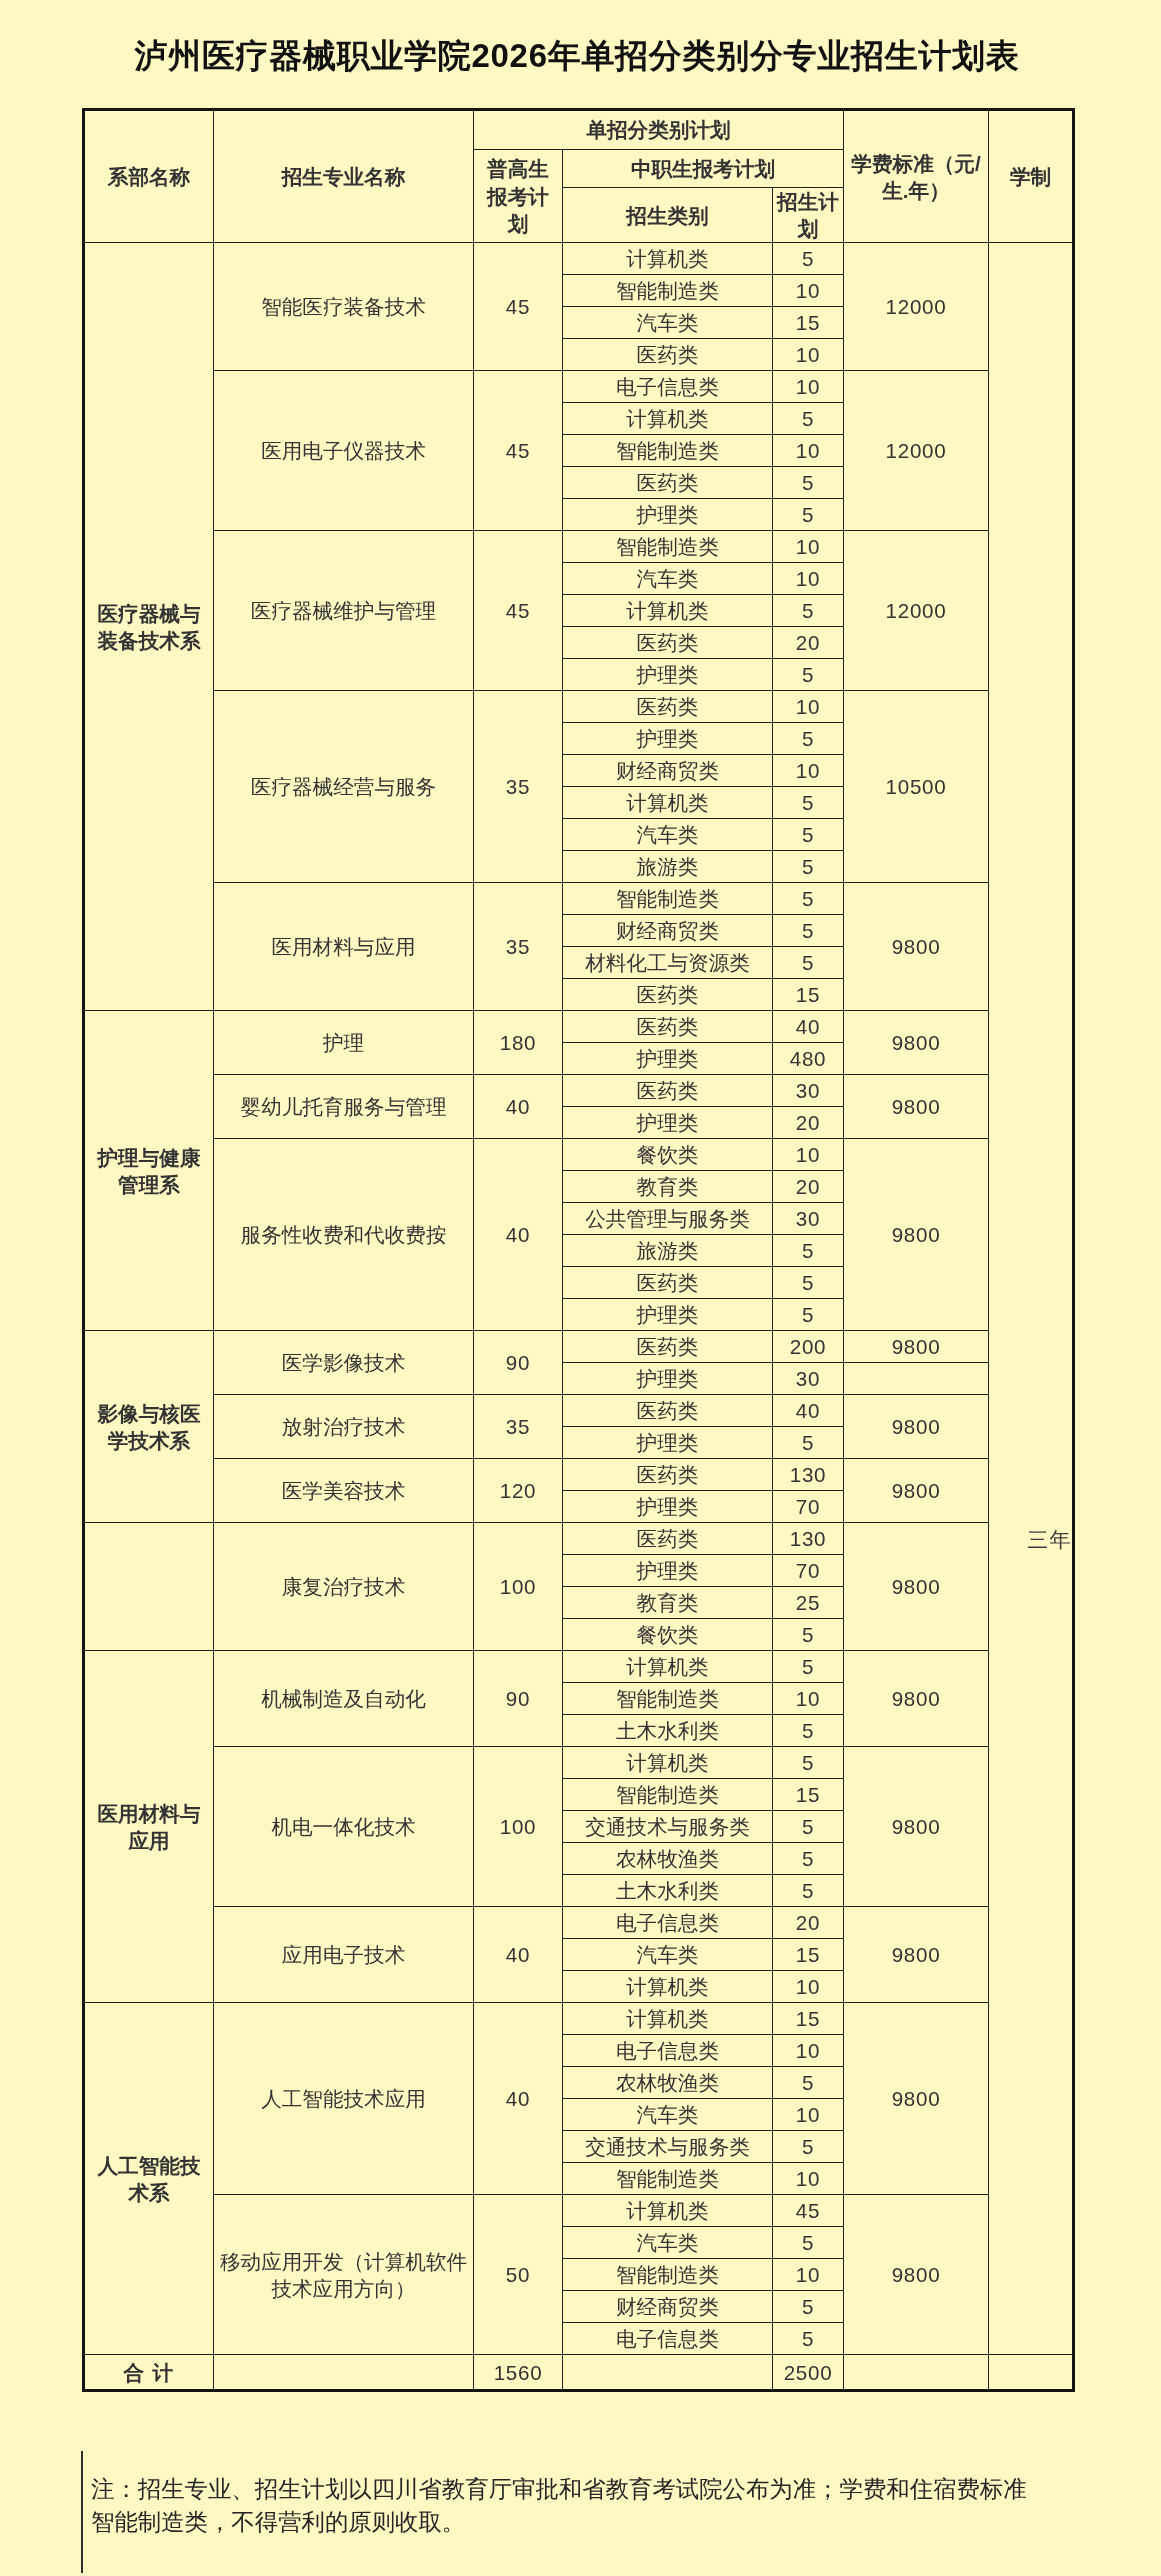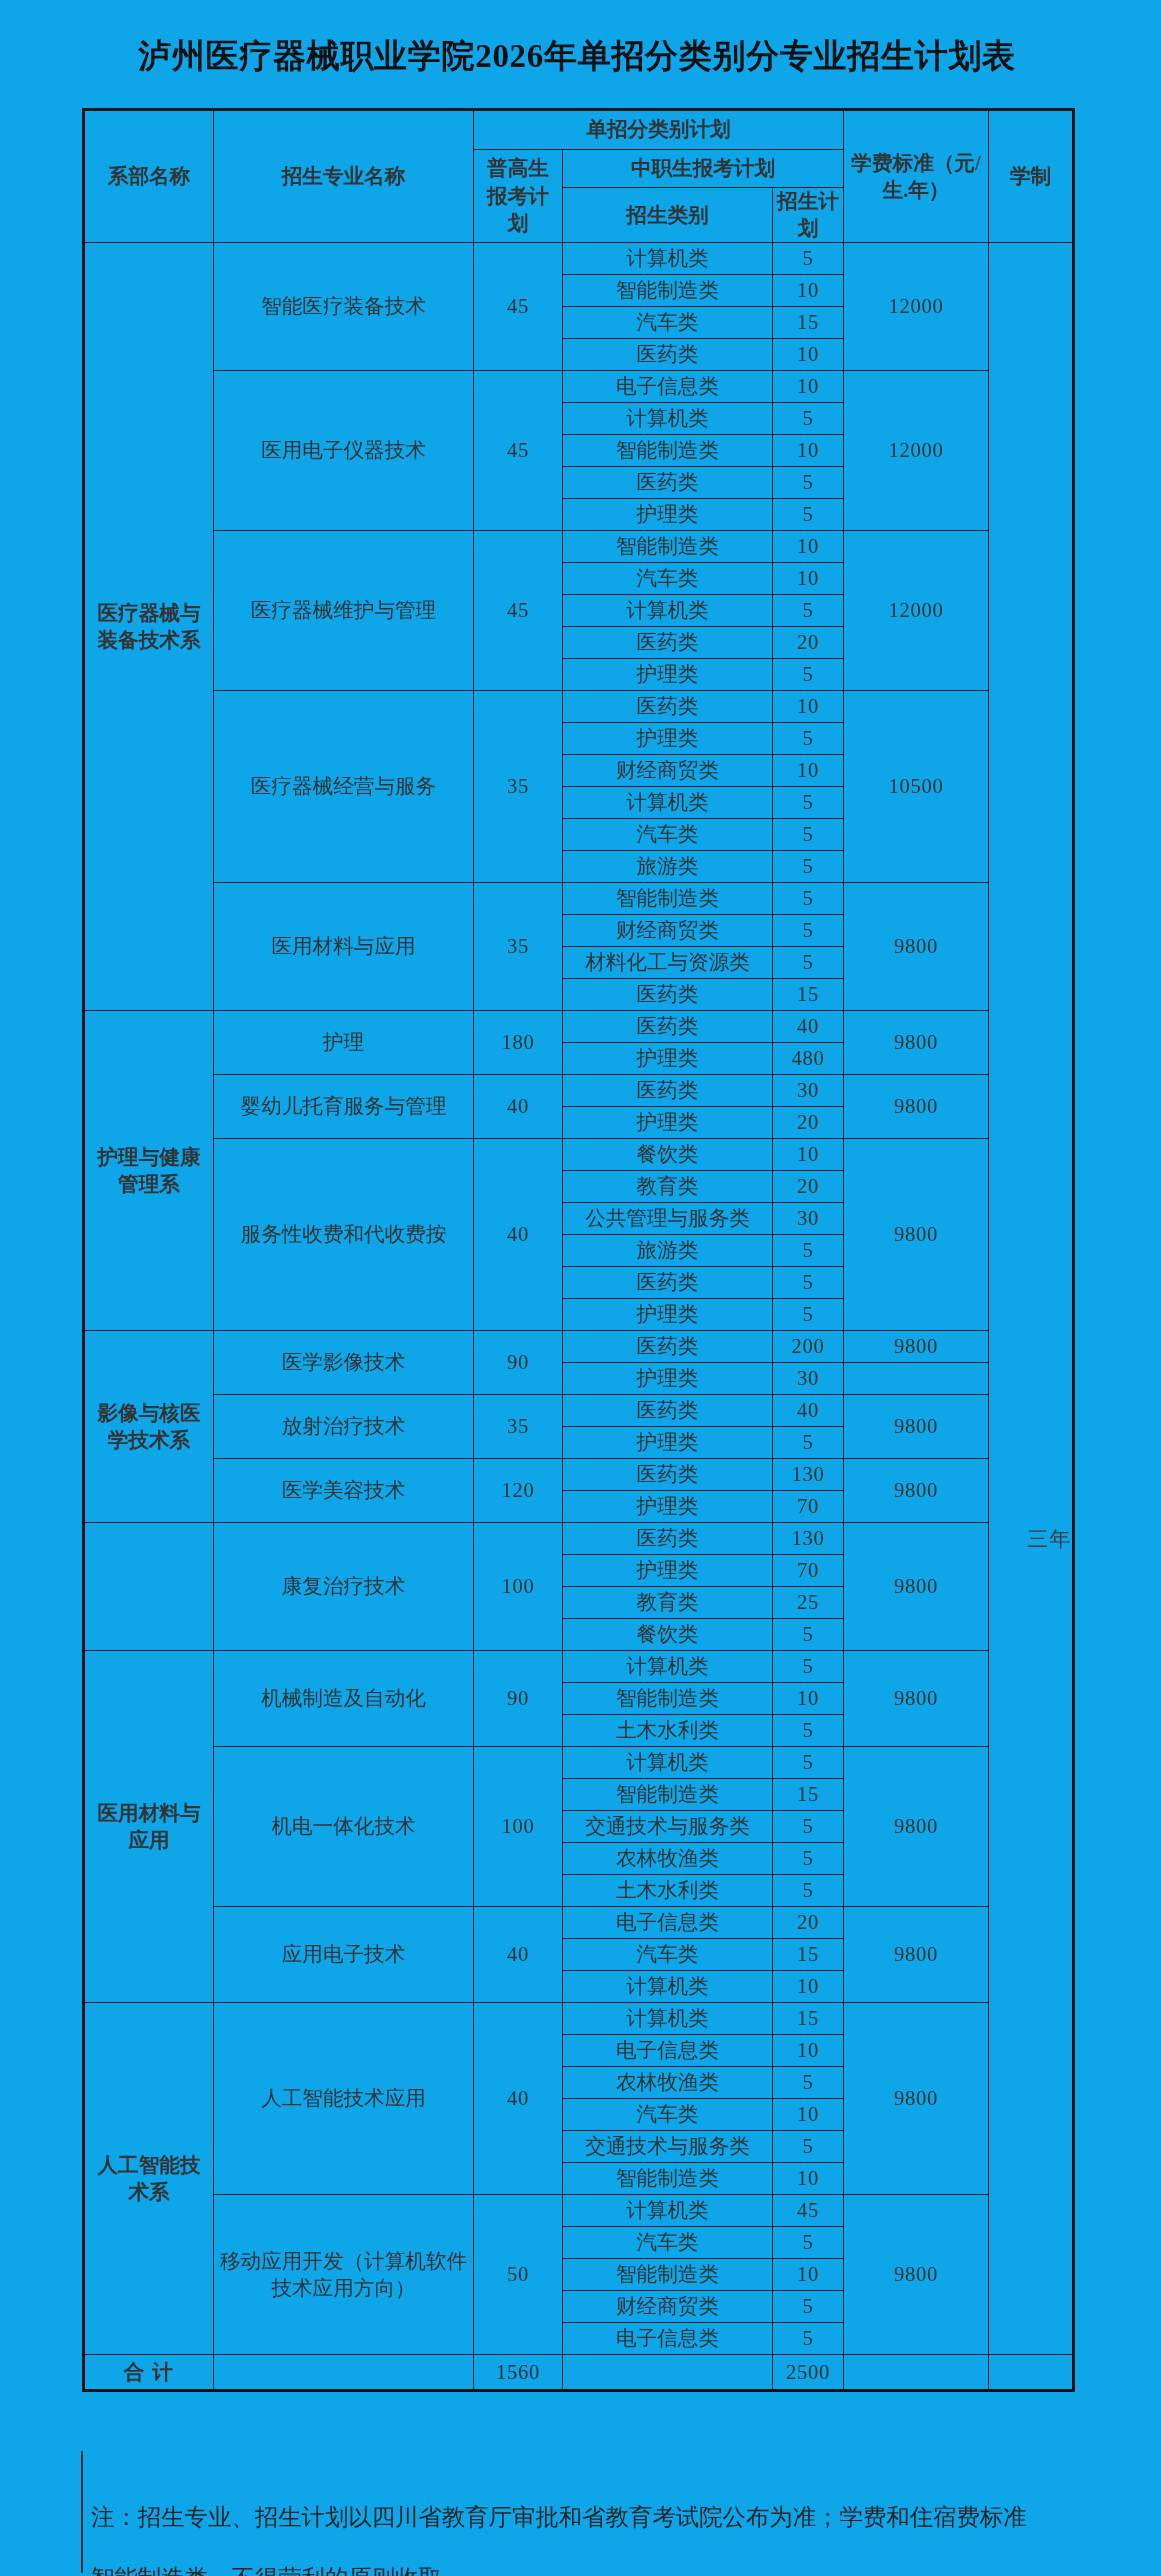--- a/index.html
+++ b/index.html
@@ -1,20 +1,20 @@
 <!DOCTYPE html>
 <html style="font-size:11.3px"><head>
 <meta charset="utf-8">
 <style>
   html,body { margin:0; padding:0; }
   .page {
     position:relative;
     width:1162px; height:2576px;
-    background:#0ea5e9;
-    font-family:Liberation Serif, serif;
+    background:#fef9c3;
+    font-family:Liberation Sans, sans-serif;
     color:#222;
     overflow:hidden;
   }
   .doc-title {
     position:absolute; left:82px; top:34px; width:990px;
     text-align:center;
     font-size:33px; font-weight:bold; color:#111;
     letter-spacing:0.7px;
     white-space:nowrap;
   }
@@ -58,21 +58,21 @@
   .duration-text {
     position:absolute; left:0; right:0; top:calc(61.5% - 15.6px);
     text-align:right; font-size:21px; color:#3e3e3e; letter-spacing:1.4px;
   }
   tr.total-row td { height:34px; }
   td.c-total-label { font-weight:bold; font-size:22px; color:#161616; letter-spacing:1.4px; }
   .notes {
     position:absolute; left:91px; top:2473px; width:943px;
     font-size:23.4px; line-height:33px; color:#242424;
   }
-  .notes .note-line { white-space:nowrap;margin-top:28px; }
+  .notes .note-line { white-space:nowrap; }
   .stub-line {
     position:absolute; left:81px; top:2451px; width:2.1px; height:122px;
     background:#2e2e2e;
   }
 </style>
 </head>
 <body>
 
 <div class="page">
 

